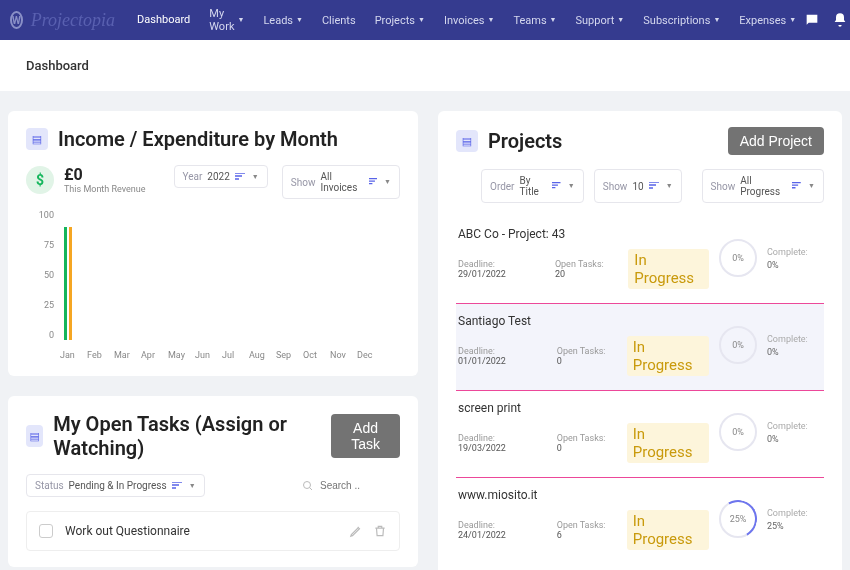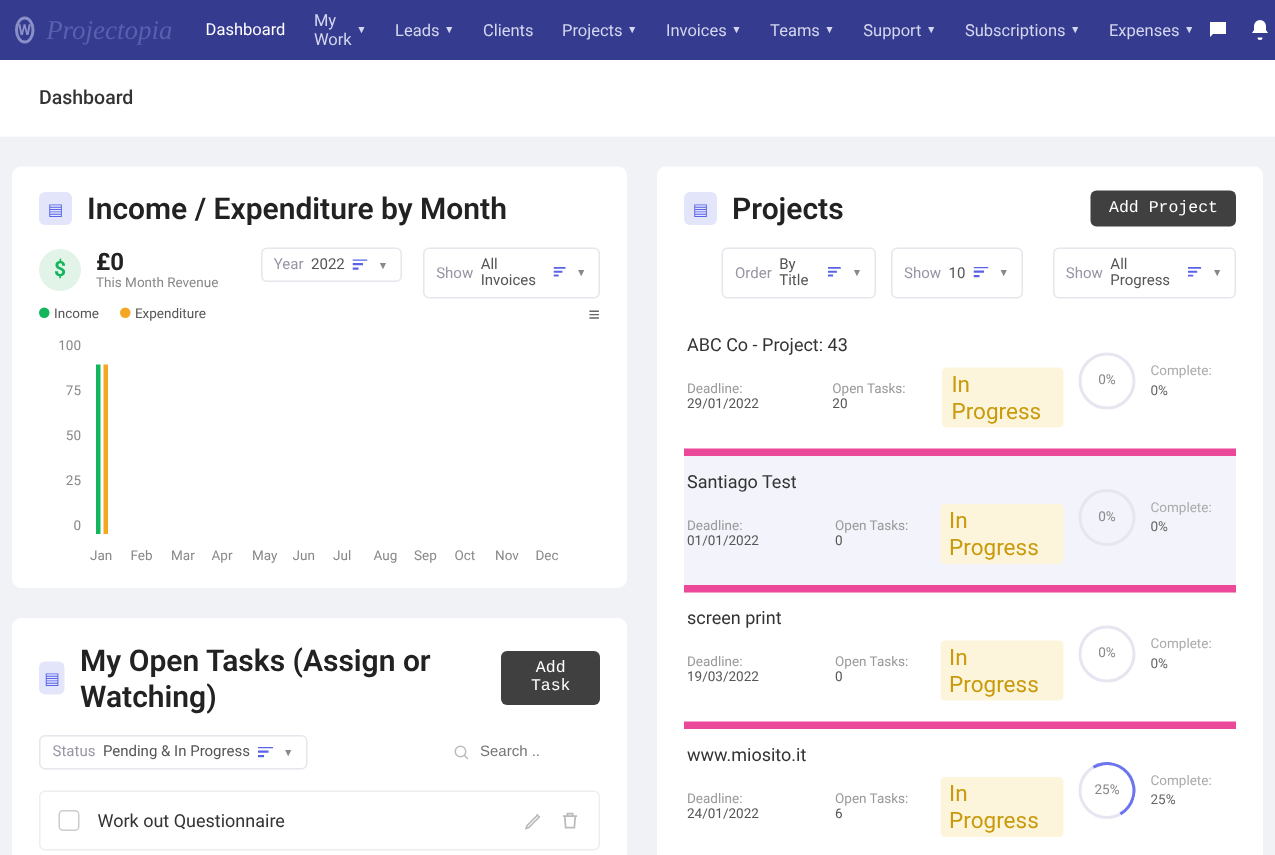--- a/index.html
+++ b/index.html
@@ -16,42 +16,42 @@
 .page-header { background: #fff; padding: 18px 26px; margin-bottom: 20px; }
 .page-title { font-size: 13px; font-weight: 500; color: #333; }
 .content { display: flex; gap: 20px; padding: 0 8px; }
 .col { display: flex; flex-direction: column; gap: 20px; }
 .col-left { width: 410px; }
 .col-right { flex: 1; }
 .card { background: #fff; border-radius: 6px; padding: 16px 18px; }
 .card-header { display: flex; align-items: center; gap: 10px; margin-bottom: 14px; }
 .card-icon { width: 22px; height: 22px; background: #e3e6fb; color: #5863e8; display: flex; align-items: center; justify-content: center; border-radius: 4px; font-size: 11px; }
 .card-title { font-size: 20px; font-weight: 600; color: #222; }
-.btn-primary { background: #404040; color: #fff; border: none; border-radius: 4px; padding: 6px 12px; font-size: 11px; cursor: pointer; font-family: Liberation Mono, monospace; }
+.btn-primary { background: #737373; color: #fff; border: none; border-radius: 4px; padding: 6px 12px; font-size: 14px; cursor: pointer; }
 .flex-fill { flex: 1; }
 .revenue-row { display: flex; align-items: center; gap: 10px; margin-bottom: 8px; }
 .rev-icon { width: 28px; height: 28px; border-radius: 50%; background: #e1f4e7; color: #14b65c; display:flex;align-items:center;justify-content:center;font-weight:bold;font-size:14px;}
 .rev-amount { font-size: 16px; font-weight: 700; color: #222; }
 .rev-label { font-size: 9px; color: #888; }
 .filter { display: flex; align-items: center; gap: 5px; border: 1px solid #e6e6ec; border-radius: 4px; padding: 5px 8px; font-size: 10px; color: #555; cursor:pointer;}
 .filter .fl-label { color: #9696a6; }
 .sort-icon { width: 10px; height: 8px; color:#5863e8;}
 .dd-caret { font-size: 7px; color: #888; margin-left: 2px; }
 .legend { display: flex; justify-content: center; align-items: center; gap: 14px; font-size: 9px; color: #555; margin-bottom: 6px; }
 .legend-dot { width: 7px; height: 7px; border-radius: 50%; display: inline-block; margin-right: 3px; }
 .hamburger { margin-left: auto; color:#666; cursor:pointer;font-size:13px;}
 .chart-area { position: relative; height: 150px; margin-top: 8px; }
 .y-axis { position: absolute; left: 0; top: 0; bottom: 20px; width: 28px; display: flex; flex-direction: column; justify-content: space-between; align-items: flex-end; font-size: 9px; color: #888; }
 .plot { position: absolute; left: 34px; right: 0; top: 4px; bottom: 20px; }
 .bars { position: absolute; left: 4px; bottom: 0; display: flex; gap: 2px; align-items: flex-end; height: 100%; }
 .bar { width: 3px; }
 .x-axis { position: absolute; left: 34px; right: 0; bottom: 0; display: flex; font-size: 9px; color: #888; }
 .x-tick { width: 27px; text-align: left; }
 .proj-filters { display: flex; gap: 10px; margin-bottom: 14px; padding-left: 25px; }
-.proj-item { padding: 10px 2px 14px; border-bottom: 5px solid #ec4899; display: flex; align-items: center; gap: 10px; }
+.proj-item { padding: 10px 2px 14px; border-bottom: 1px solid #ec4899; display: flex; align-items: center; gap: 10px; }
 .proj-item.hover { background: #f3f4fb; }
 .proj-main { flex: 1; }
 .proj-name { font-size: 12px; color: #333; margin-bottom: 8px; }
 .proj-meta { display: flex; gap: 18px; align-items: center; font-size: 9px; color: #999; }
 .proj-meta .val { color: #555; }
 .status-pill { background: #fdf5db; color: #c99a0c; border-radius: 3px; padding: 2px 6px; font-size: 15px; }
 .pct-circle { width: 38px; height: 38px; border-radius: 50%; border: 2px solid #e6e6f0; display:flex;align-items:center;justify-content:center;font-size:9px;color:#888;position:relative;}
 .pct-circle.partial::before { content:''; position:absolute; inset:-2px; border-radius:50%; border:2px solid transparent; border-top-color:#6d75ee; border-right-color:#6d75ee; transform:rotate(15deg);}
 .complete-col { width: 55px; font-size: 9px; }
 .complete-col .cl { color: #aaa; }
@@ -148,25 +148,20 @@
         </div>
         <div class="filter">
           <span class="fl-label">Show</span>
           <span>All Invoices</span>
           <svg class="sort-icon" viewBox="0 0 10 8">
               <path d="M0 0h10M0 3h7M0 6h4" stroke="currentColor" stroke-width="1.5"></path>
             </svg>
           <span class="dd-caret">▼</span>
         </div>
       </div>
-      <div class="legend">
-        <span><span class="legend-dot" style="background:#14b65c"></span><span>Income</span></span>
-        <span><span class="legend-dot" style="background:#f5a623"></span><span>Expenditure</span></span>
-        <span class="hamburger">≡</span>
-      </div>
       <div class="chart-area">
         <div class="y-axis">
           <span>100</span>
           <span>75</span>
           <span>50</span>
           <span>25</span>
           <span>0</span>
         </div>
         <div class="plot">
           <div class="bars">

